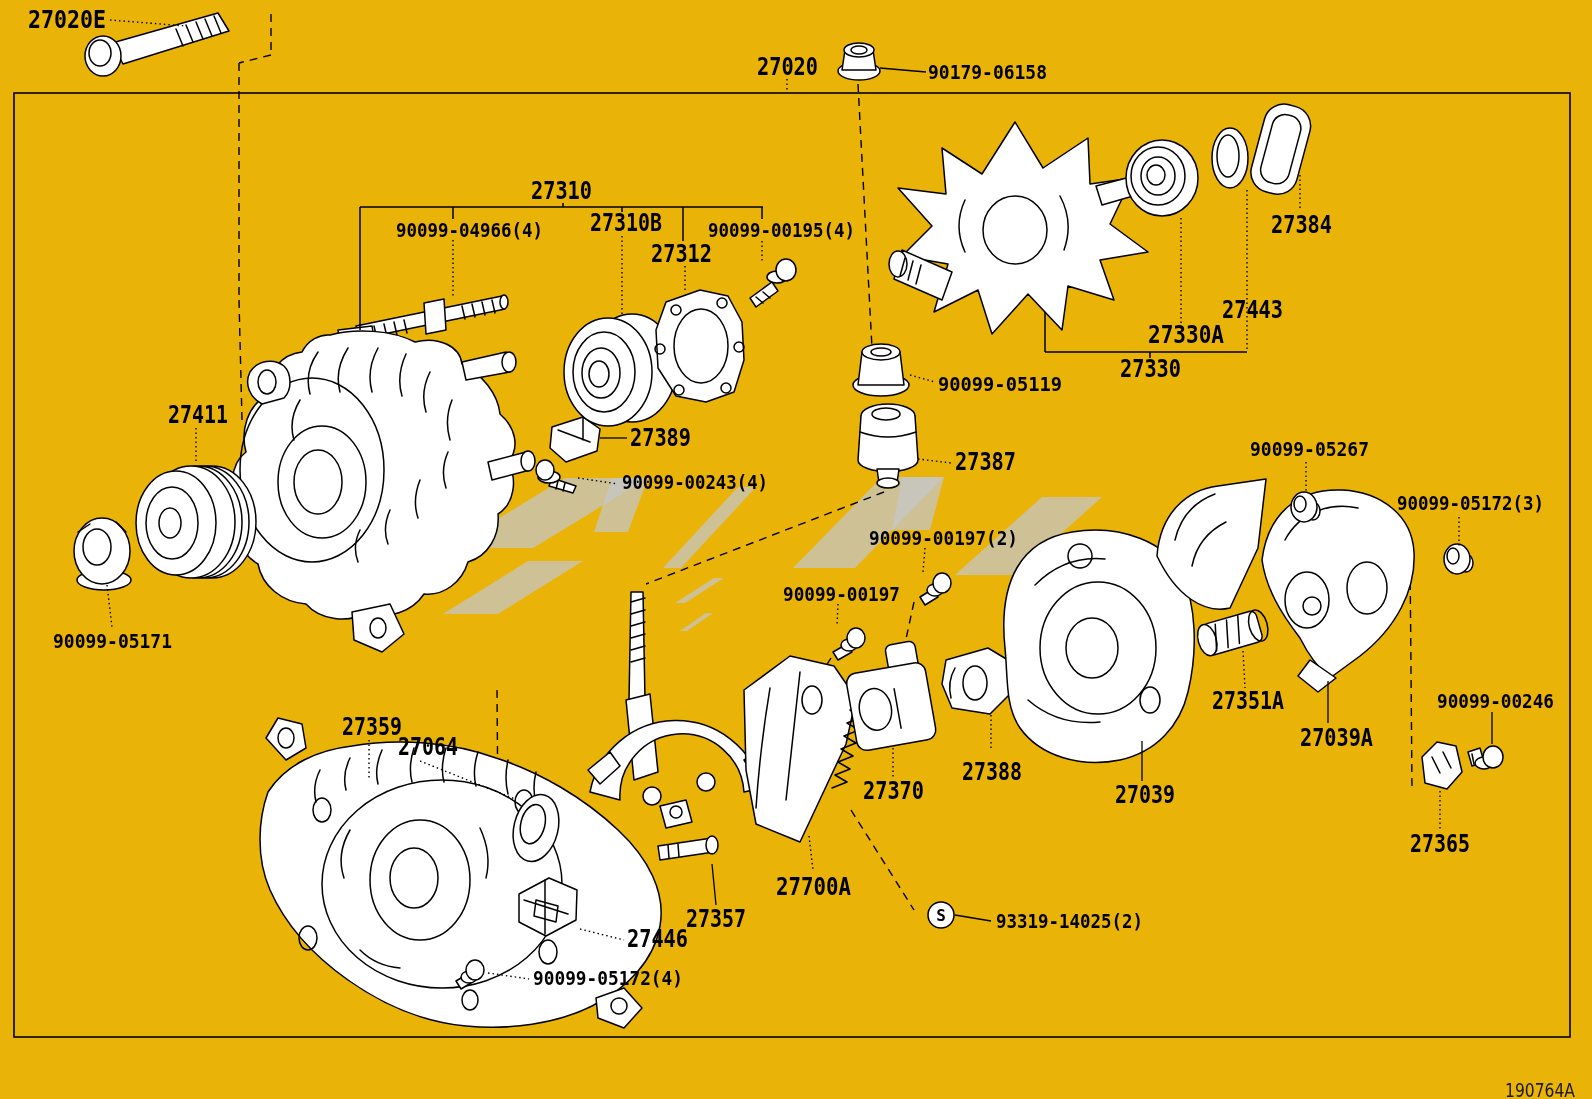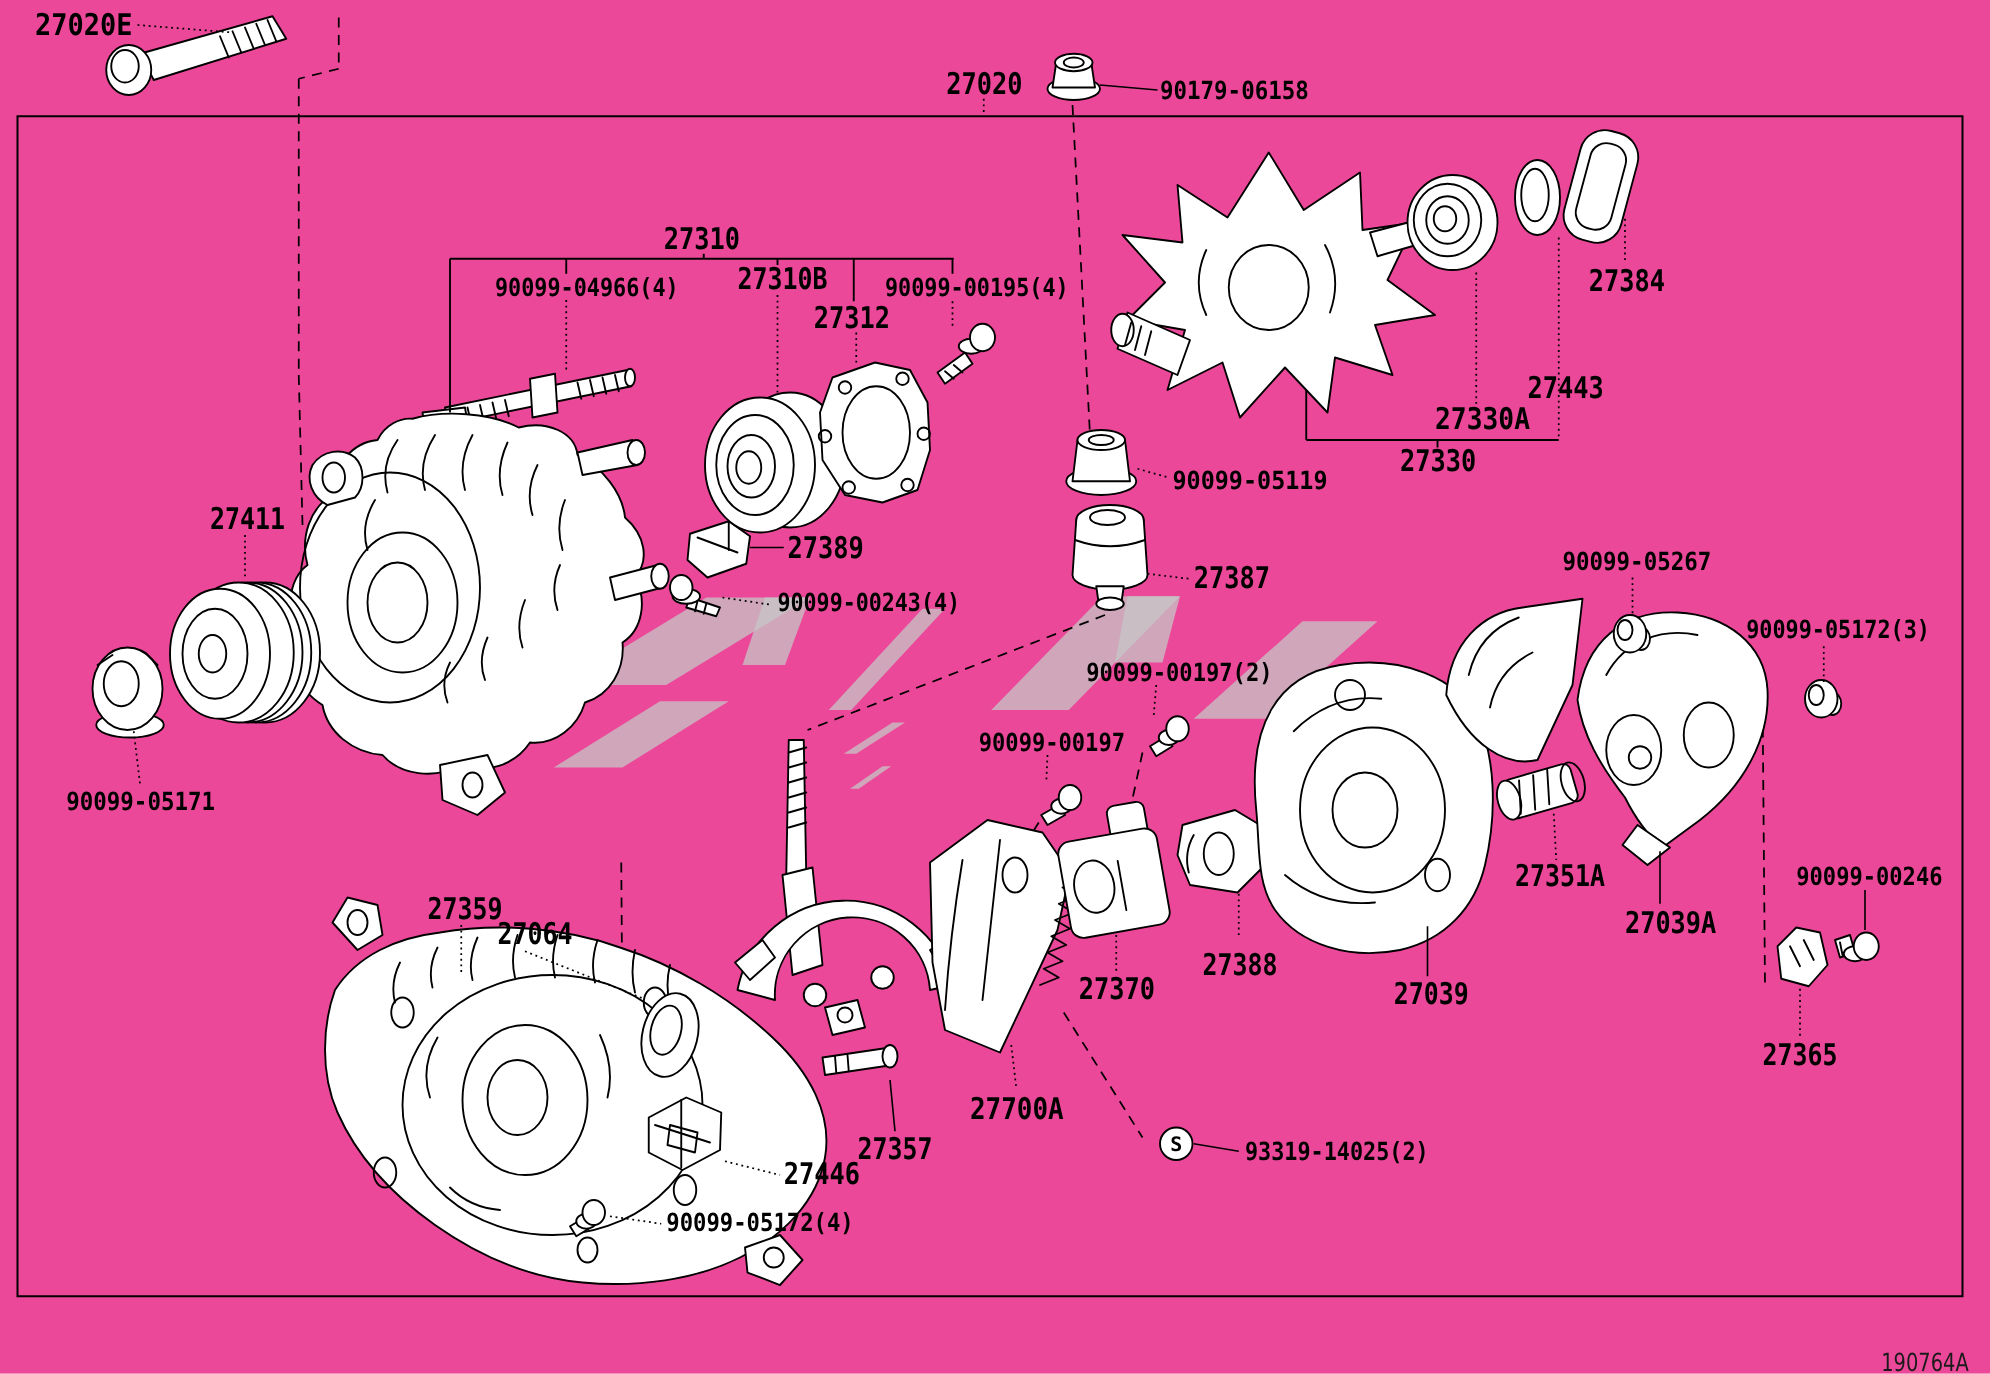--- a/index.html
+++ b/index.html
@@ -1,16 +1,16 @@
 <!DOCTYPE html>
 <html><head>
 <meta charset="utf-8">
 <style>
   html,body{margin:0;padding:0;background:#ffffff;}
-  .stage{position:relative;width:1592px;height:1099px;background:#ec4899;overflow:hidden;}
+  .stage{position:relative;width:1592px;height:1099px;background:#eab308;overflow:hidden;}
   svg{display:block;}
   .art{stroke:#000;stroke-width:1.5;stroke-linejoin:round;stroke-linecap:round;}
   .art .f{fill:#ffffff;}
   .art .n{fill:none;}
   .dash{stroke:#000;stroke-width:1.4;fill:none;stroke-dasharray:8 6;}
   .dot{stroke:#000;stroke-width:1.4;fill:none;stroke-dasharray:1.5 3;}
   .thin{stroke:#000;stroke-width:1.3;fill:none;}
   .brk{stroke:#000;stroke-width:1.5;fill:none;}
   .wm{fill:#c6c6c6;fill-opacity:0.75;stroke:none;}
   .lbl{font:700 24px "DejaVu Sans Mono", monospace;fill:#000;}

